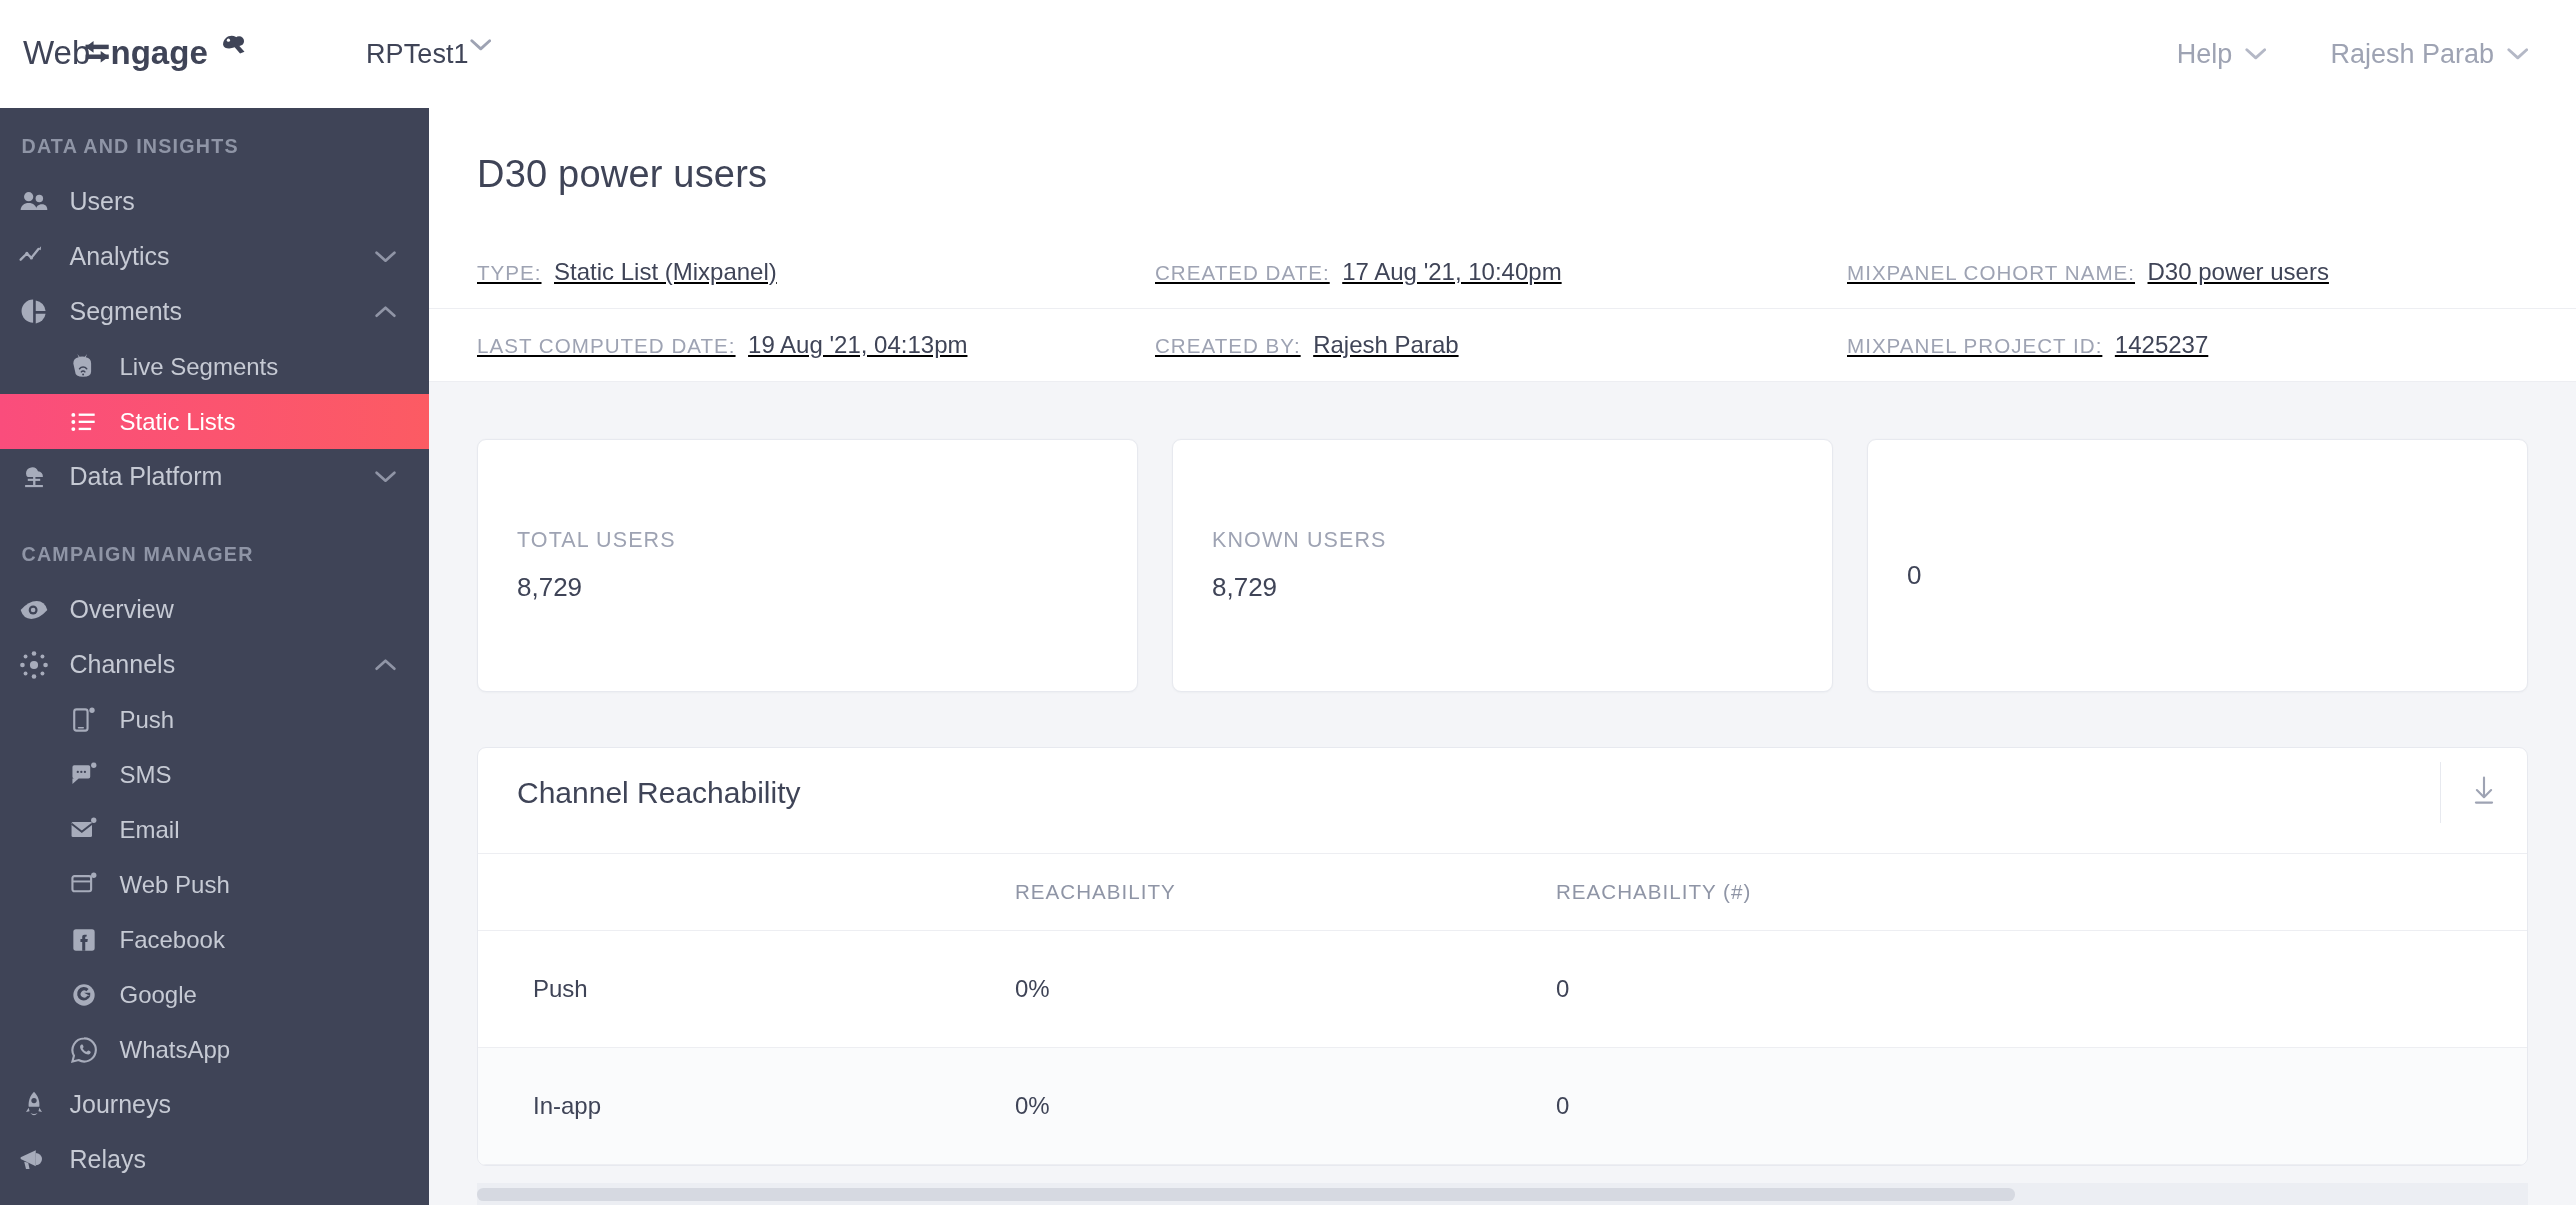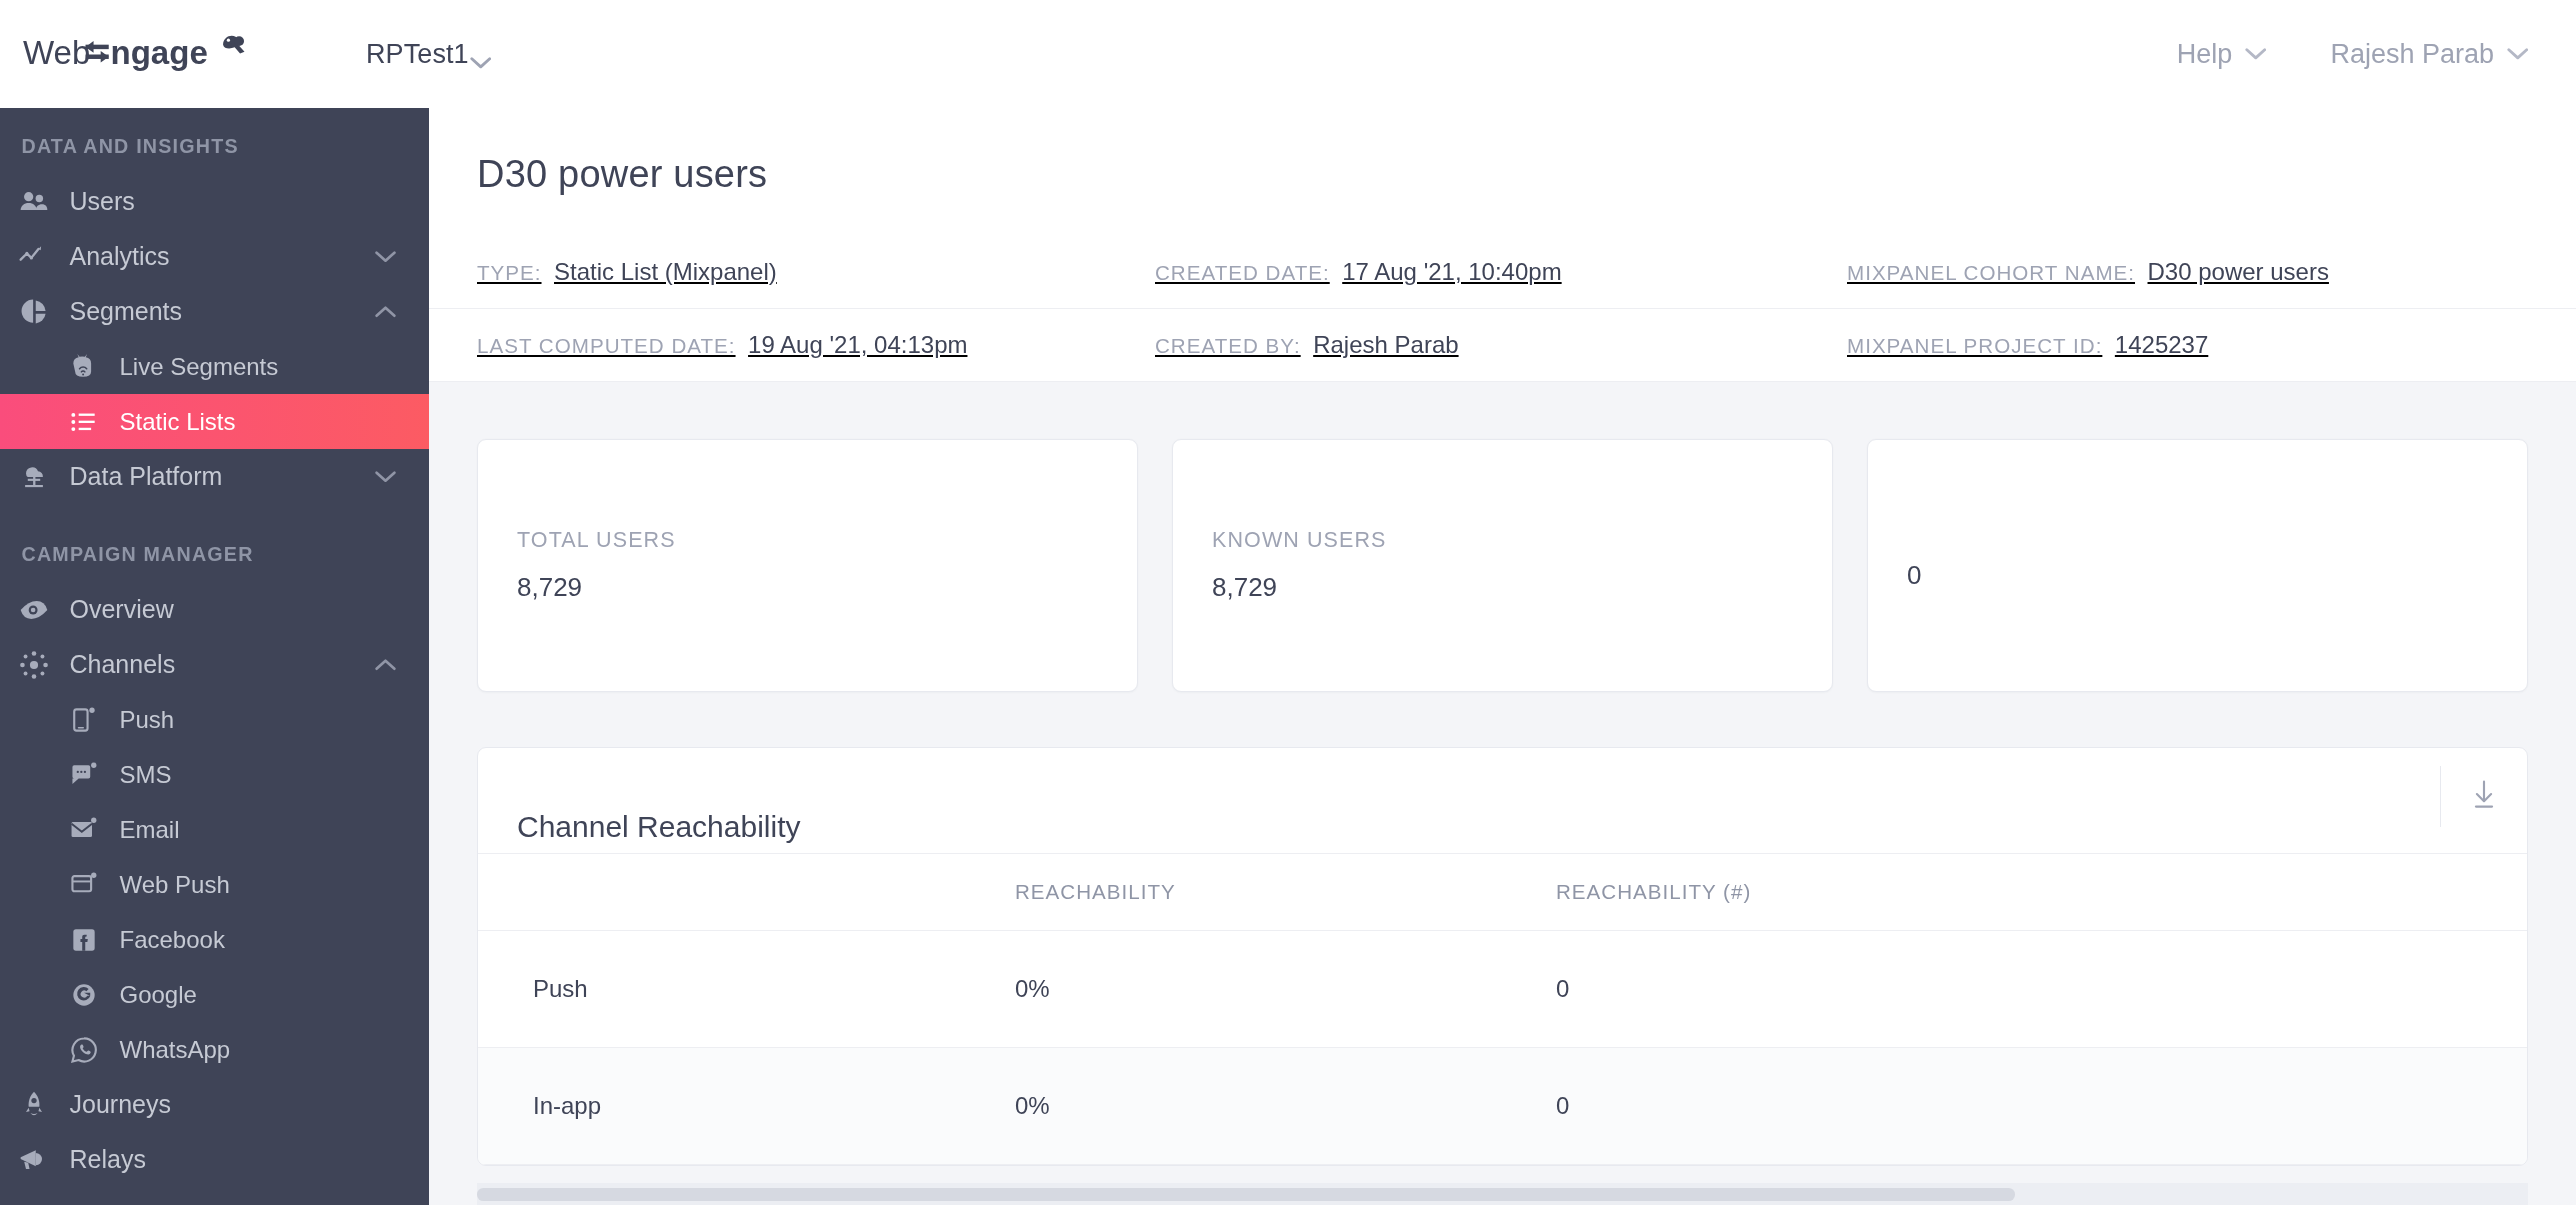--- a/index.html
+++ b/index.html
@@ -18,21 +18,21 @@
     display: flex;
     align-items: center;
     flex: 0 0 108px;
     position: relative;
     z-index: 5;
   }
   .logo-wrap { width: 268px; padding-left: 23px; display: flex; align-items: center; }
   .logo-svg { display: block; }
   .project-select {
     margin-left: 98px;
-    display: flex; align-items: flex-end; gap: 1px;
+    display: flex; align-items: flex-start; gap: 1px;
     color: #3f4457; font-size: 27px; letter-spacing: 0.1px;
     cursor: pointer;
   }
   .topbar-right {
     margin-left: auto; display: flex; gap: 64px;
     padding-right: 48px;
   }
   .top-link {
     display: flex; align-items: center; gap: 12.5px;
     color: #9ea3b3; font-size: 27px; cursor: pointer;
@@ -129,22 +129,22 @@
   
   .panel {
     margin: 55px 48px 0 48px;
     background: #ffffff;
     border: 0.9px solid #e7e9ef;
     border-radius: 9px;
     overflow: hidden;
   }
   .panel-head {
     height: 106px;
-    display: flex; align-items: flex-end;
-    padding: 0 0 9px 39px;
+    display: flex; align-items: center;
+    padding: 0 0 16px 39px;
     border-bottom: 0.9px solid #edeef2;
     position: relative;
   }
   .panel-title { font-size: 30px; color: #3f4457; }
   .panel-actions {
     margin-left: auto; height: 100%;
     display: flex; align-items: center;
   }
   .vdiv { width: 0.9px; height: 61px; background: #e7e9ef; }
   .dl-btn {

